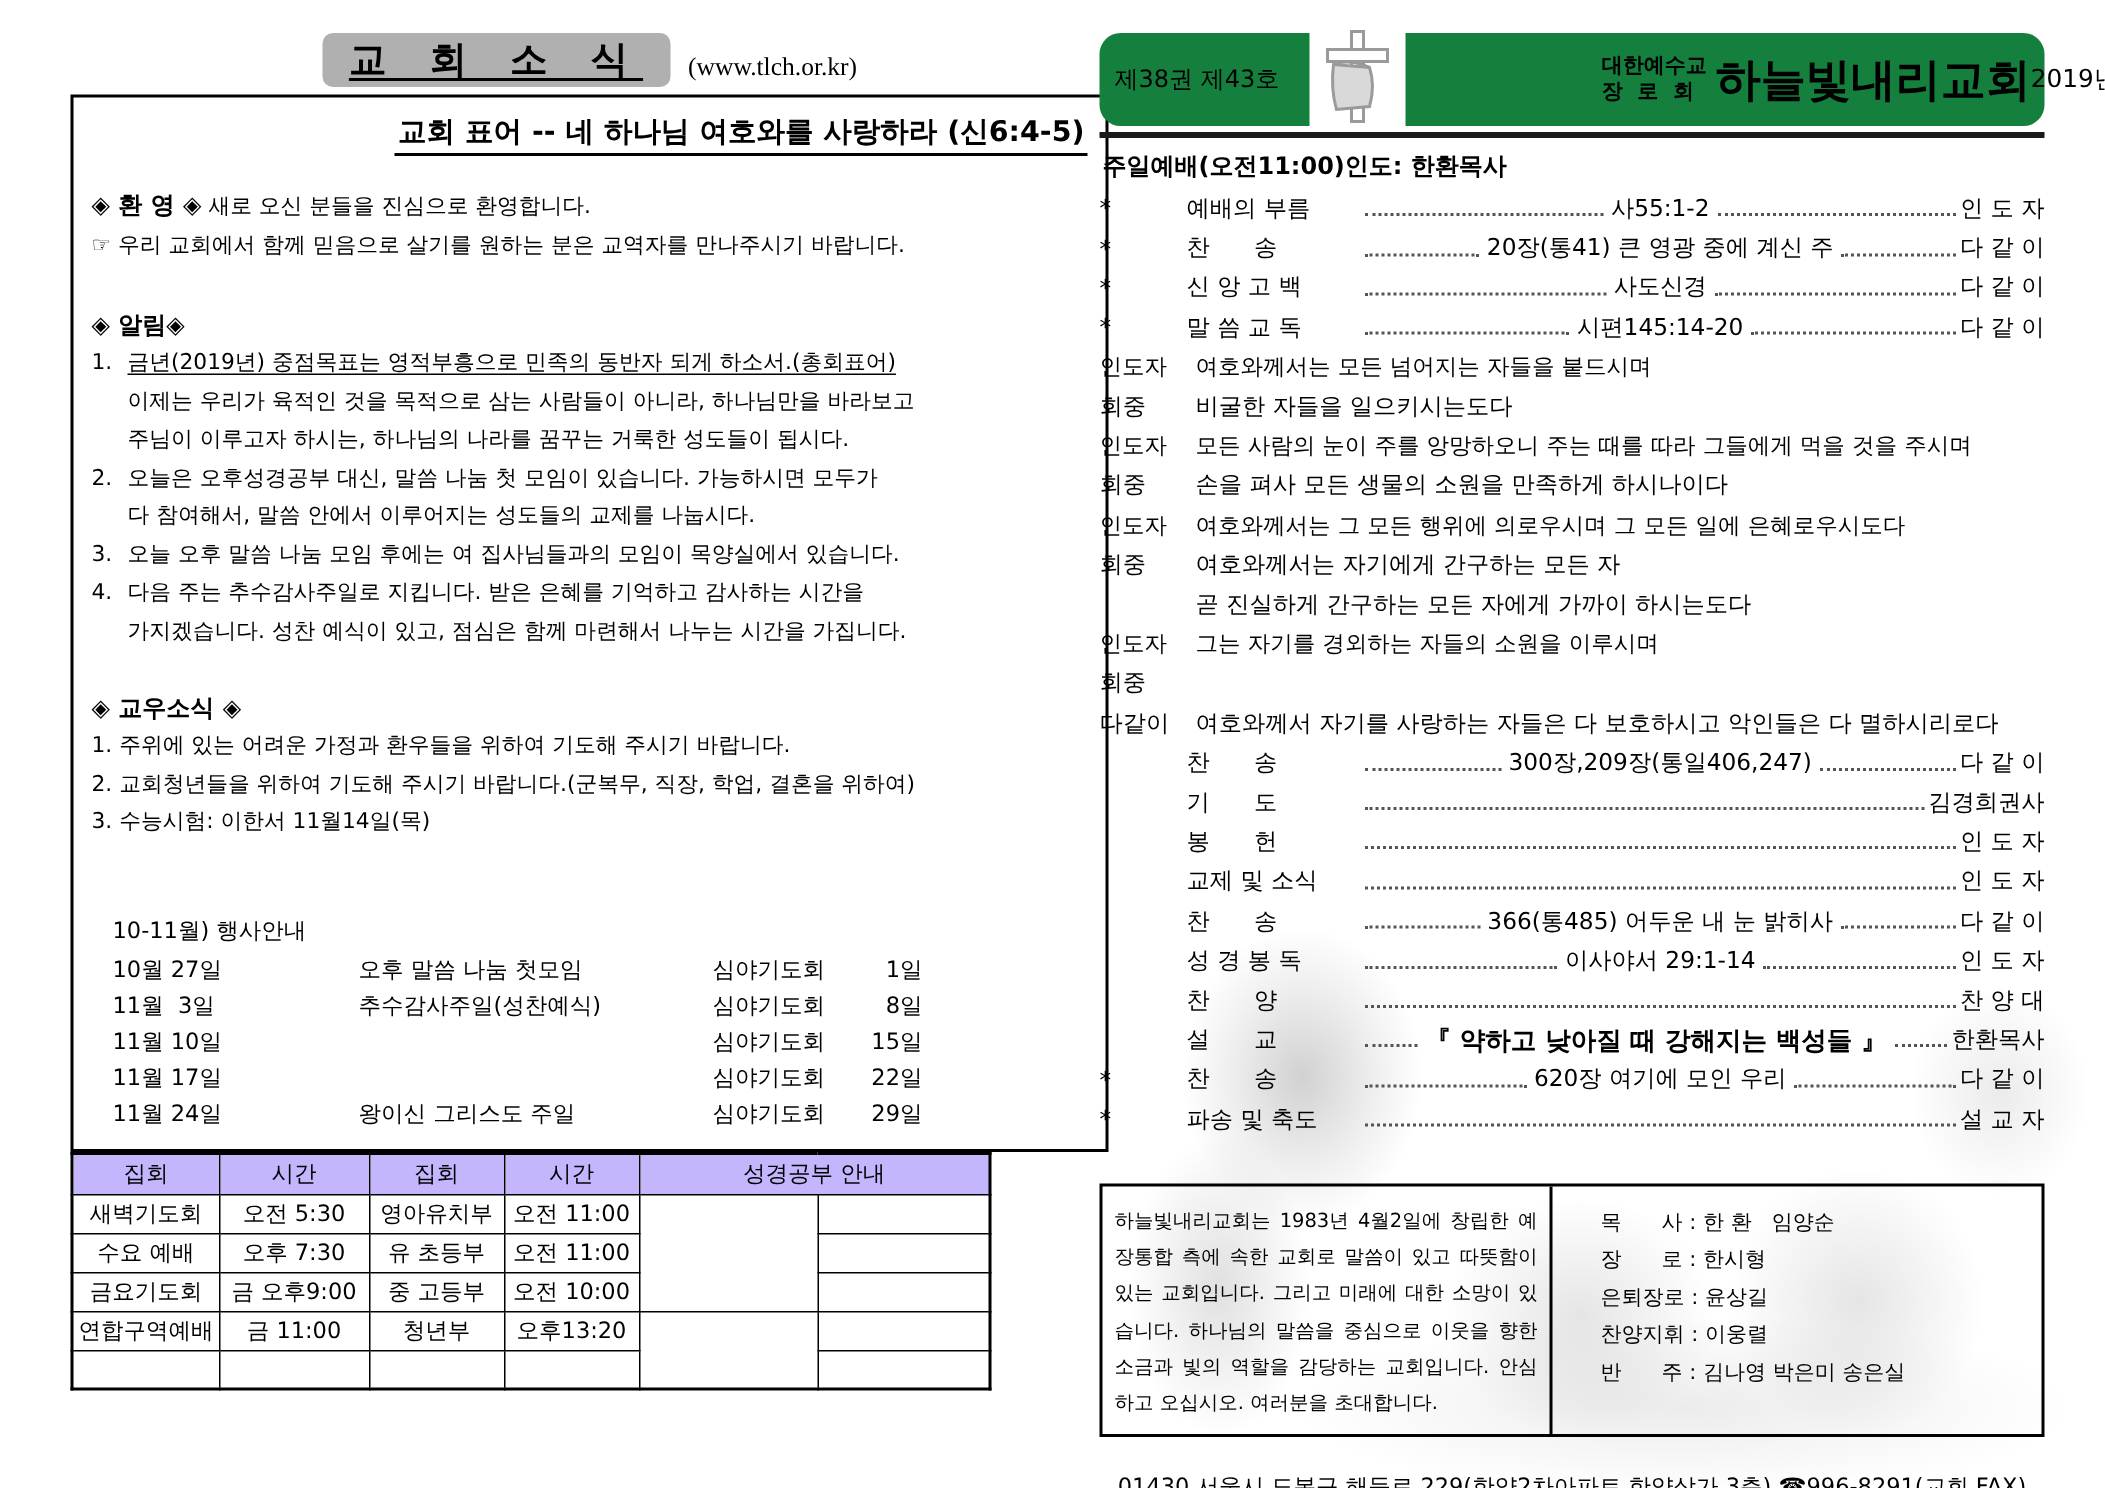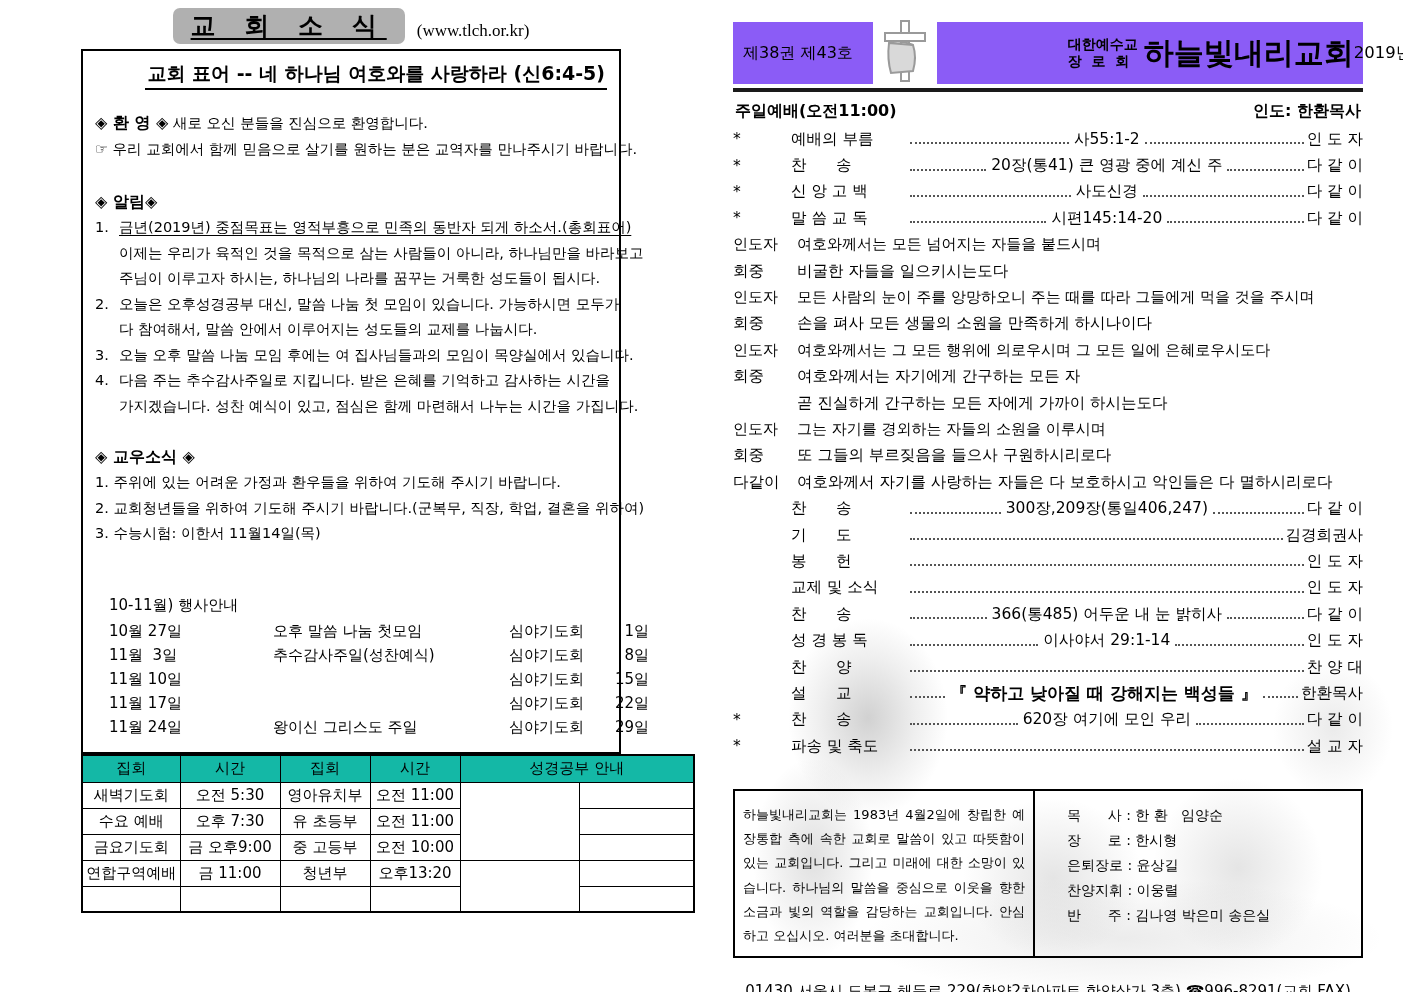--- a/index.html
+++ b/index.html
@@ -1,21 +1,21 @@
 <!DOCTYPE html>
 <html><head>
 <meta charset="utf-8">
 <style>
   * { margin:0; padding:0; box-sizing:border-box; }
   html,body { width:1403px; height:992px; background:#ffffff; color:#000;
     font-family:"DejaVu Sans", sans-serif; }
   body { position:relative; overflow:hidden; }
 
   
-  .left-page { position:absolute; left:47px; top:8px; width:540px;margin-left:34px; }
+  .left-page { position:absolute; left:47px; top:22px; width:692px; }
   .masthead { display:flex; justify-content:center; align-items:flex-end; gap:12px; margin-bottom:5px; }
   .masthead-title { background:#b0b0b0; border-radius:7px; padding:1px 18px 2px 18px;
     font-size:25px; font-weight:bold; letter-spacing:10px; text-decoration:underline; text-underline-offset:4px; }
   .masthead-url { font-family:"Liberation Serif", serif; font-size:17px; padding-bottom:3px; }
   .main-box { border:2px solid #000; height:705px; padding:8px 12px 0 12px; }
   .motto-wrap { text-align:right; margin:2px 0 20px 0; }
   .motto { display:inline-block; font-size:19px; font-weight:bold; border-bottom:2px solid #000; padding:0 2px 1px 2px; white-space:nowrap; }
   .sec-head { font-weight:bold; font-size:16px; }
   .welcome { margin-top:6px; line-height:26px; font-size:14.5px; white-space:nowrap; }
   .notice-block { margin-top:26px; }
@@ -28,35 +28,35 @@
   .ev-title { line-height:24px; margin-bottom:2px; }
   .evrow { display:flex; line-height:24.2px; white-space:pre; }
   .ev-date { flex:0 0 122px; padding-left:14px; }
   .ev-name { flex:0 0 260px; padding-left:56px; }
   .ev-night { flex:0 0 110px; padding-left:32px; }
   .ev-day { flex:0 0 62px; text-align:right; }
 
   table.sched { width:612px; border-collapse:collapse; table-layout:fixed; font-size:15px; }
   table.sched th, table.sched td { border:1px solid #000; text-align:center; height:26px; white-space:nowrap; overflow:hidden; }
   table.sched { border:2px solid #000; }
-  table.sched th { background:#14b8a6; font-weight:normal; height:27px; }
+  table.sched th { background:#c4b5fd; font-weight:normal; height:27px; }
 
   
   .right-page { position:absolute; left:733px; top:18px; width:630px; }
   .rp-content { position:relative; z-index:2; }
-  .banner { position:relative; background:#8b5cf6; height:62px; margin-top:4px;
-    display:flex; align-items:center; border-radius:0; }
+  .banner { position:relative; background:#15803d; height:62px; margin-top:4px;
+    display:flex; align-items:center; border-radius:14px; }
   .banner-vol { font-size:16px; padding-left:10px; white-space:pre; width:150px; }
   .logo-box { position:absolute; left:140px; top:-8px; width:64px; height:74px; background:#fff;
     display:flex; align-items:center; justify-content:center; }
   .denom { margin-left:215px; font-weight:bold; font-size:14px; line-height:17px; white-space:pre; }
   .church-name { font-size:30px; font-weight:bold; letter-spacing:0px; margin-left:6px; white-space:nowrap; }
   .banner-date { margin-left:auto; font-size:16.5px; padding-right:6px; white-space:nowrap; }
   .thick-rule { border:0; border-top:4px solid #1a1a1a; margin-top:4px; }
-  .service-row { display:flex; justify-content:space-between; font-weight:bold; font-size:16px; margin:9px 2px 4px 2px; }
+  .service-row { display:flex; font-weight:bold; font-size:16px; margin:9px 2px 4px 2px; }
 
   .oline { display:flex; align-items:center; height:26.4px; font-size:15.5px; white-space:pre; }
   .ostar { flex:0 0 11px; }
   .oname { flex:0 0 116px;margin-left:47px; }
   .oright { flex:0 0 auto; text-align:right; }
   .ocenter { padding:0 2px; }
   .obold { font-weight:bold; font-size:17px; }
   .dots { flex:1 1 10px; height:0; border-top:2px dotted #555; transform:translateY(4px); margin:0 3px; min-width:8px; }
 
   .rline { display:flex; align-items:center; height:26.4px; font-size:15px; white-space:pre; }
@@ -235,21 +235,21 @@
       </div>
     <div>
         <div class="rline"><span class="rlabel">인도자</span><span class="rtext">여호와께서는 모든 넘어지는 자들을 붙드시며</span></div>
         <div class="rline rbold"><span class="rlabel">회중</span><span class="rtext">비굴한 자들을 일으키시는도다</span></div>
         <div class="rline"><span class="rlabel">인도자</span><span class="rtext">모든 사람의 눈이 주를 앙망하오니 주는 때를 따라 그들에게 먹을 것을 주시며</span></div>
         <div class="rline rbold"><span class="rlabel">회중</span><span class="rtext">손을 펴사 모든 생물의 소원을 만족하게 하시나이다</span></div>
         <div class="rline"><span class="rlabel">인도자</span><span class="rtext">여호와께서는 그 모든 행위에 의로우시며 그 모든 일에 은혜로우시도다</span></div>
         <div class="rline rbold"><span class="rlabel">회중</span><span class="rtext">여호와께서는 자기에게 간구하는 모든 자</span></div>
         <div class="rline rbold"><span class="rlabel"></span><span class="rtext">곧 진실하게 간구하는 모든 자에게 가까이 하시는도다</span></div>
         <div class="rline"><span class="rlabel">인도자</span><span class="rtext">그는 자기를 경외하는 자들의 소원을 이루시며</span></div>
-        <div class="rline rbold"><span class="rlabel">회중</span><span class="rtext">또 그들의 부르짖음을 들으사 구원하시리로다</span></div>
+        <div class="rline rbold"><span class="rlabel">회중</span></div>
         <div class="rline rbold"><span class="rlabel">다같이</span><span class="rtext">여호와께서 자기를 사랑하는 자들은 다 보호하시고 악인들은 다 멸하시리로다</span></div>
       </div>
     <div>
         <div class="oline"><span class="ostar"></span><span class="oname">찬      송</span><span class="dots"></span><span class="ocenter">300장,209장(통일406,247)</span><span class="dots"></span><span class="oright">다 같 이</span></div>
         <div class="oline"><span class="ostar"></span><span class="oname">기      도</span><span class="dots"></span><span class="oright">김경희권사</span></div>
         <div class="oline"><span class="ostar"></span><span class="oname">봉      헌</span><span class="dots"></span><span class="oright">인 도 자</span></div>
         <div class="oline"><span class="ostar"></span><span class="oname">교제 및 소식</span><span class="dots"></span><span class="oright">인 도 자</span></div>
         <div class="oline"><span class="ostar"></span><span class="oname">찬      송</span><span class="dots"></span><span class="ocenter">366(통485) 어두운 내 눈 밝히사</span><span class="dots"></span><span class="oright">다 같 이</span></div>
         <div class="oline"><span class="ostar"></span><span class="oname">성 경 봉 독</span><span class="dots"></span><span class="ocenter">이사야서 29:1-14</span><span class="dots"></span><span class="oright">인 도 자</span></div>
         <div class="oline"><span class="ostar"></span><span class="oname">찬      양</span><span class="dots"></span><span class="oright">찬 양 대</span></div>

